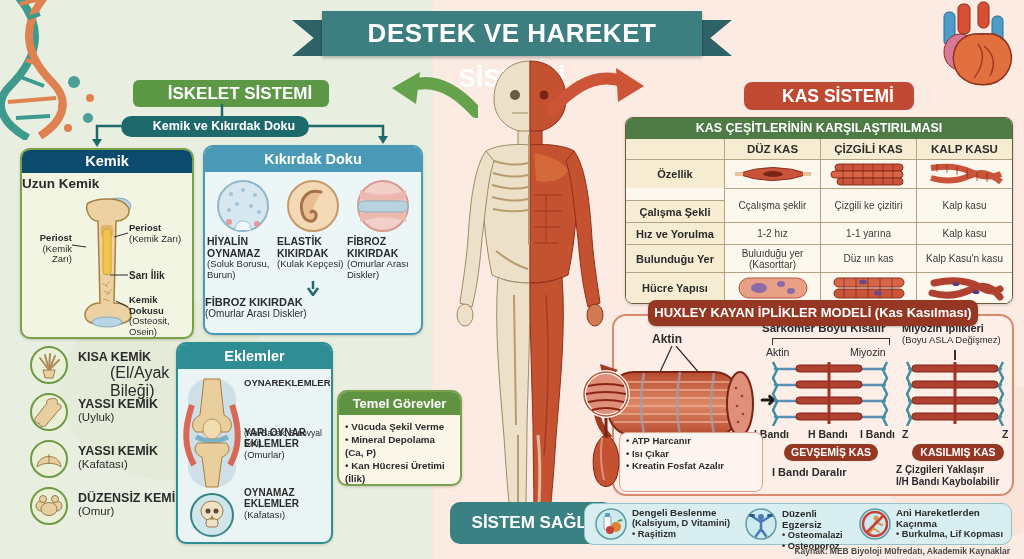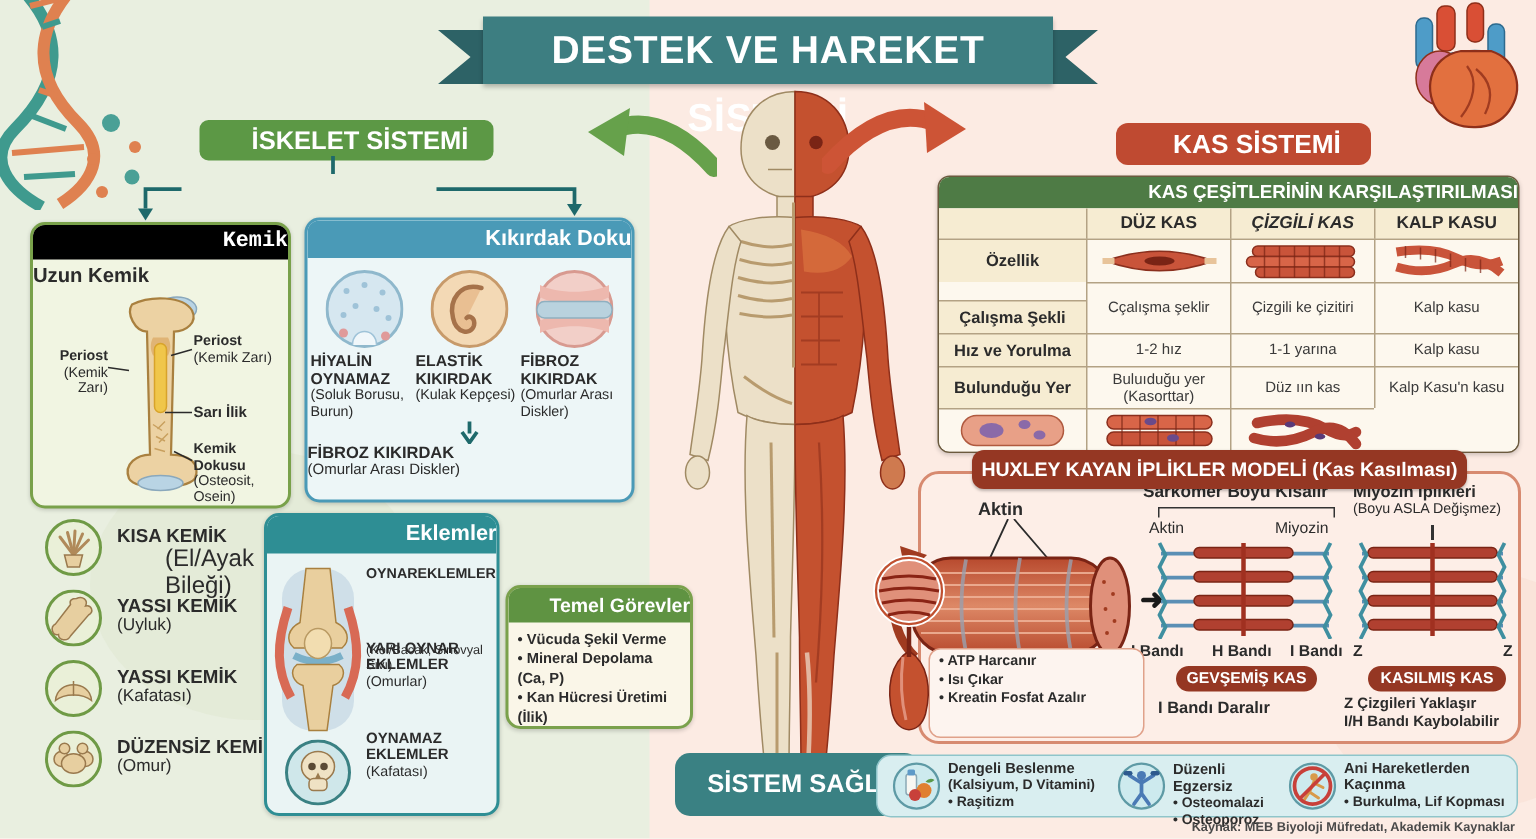--- a/index.html
+++ b/index.html
@@ -10,21 +10,21 @@
   .bgR{left:433px;top:0;width:591px;height:559px;background:#fcebe3;}
   .blob{border-radius:50%;opacity:.5;}
   
   .ribbon-tail{top:20px;width:62px;height:36px;background:#2d6266;}
   .ribbon-main{left:322px;top:11px;width:380px;height:45px;background:#3d7e81;
     color:#fff;font-weight:bold;font-size:26px;line-height:45px;text-align:center;
     letter-spacing:.5px;box-shadow:0 2px 3px rgba(0,0,0,.25);}
   
   .ghdr{color:#fff;font-weight:bold;text-align:center;padding-left:18px;}
   .box{border-radius:10px;overflow:hidden;box-shadow:0 1px 3px rgba(0,0,0,.18);}
-  .box .bhdr{color:#fff;font-weight:bold;text-align:right;font-size:14.5px;}
+  .box .bhdr{color:#fff;font-weight:bold;text-align:center;font-size:14.5px;}
   .dark{color:#2b2b2b;}
   .b{font-weight:bold;}
   .ctr{text-align:left;}
   .bullet::before{content:"• ";}
   
   .tbl{display:grid;grid-template-columns:98px 96px 96px 96px;background:#fdf8ee;}
   .tbl>div{border-top:1px solid #b3a284;border-left:1px solid #b3a284;
     display:flex;align-items:center;justify-content:center;text-align:center;padding:1px 2px;box-sizing:border-box;}
   .tbl>div:nth-child(4n+1){border-left:none;}
   .tl{background:#f6ecd2;font-weight:bold;font-size:11px;color:#2b2b2b;}
@@ -75,23 +75,24 @@
   <div class="abs ribbon-tail" style="left:292px;clip-path:polygon(0 0,100% 0,100% 100%,0 100%,35% 50%);"></div>
   <div class="abs ribbon-tail" style="left:670px;clip-path:polygon(0 0,100% 0,65% 50%,100% 100%,0 100%);"></div>
   <div class="abs ribbon-main">DESTEK VE HAREKET SİSTEMİ</div>
 
   <div class="abs ghdr" style="left:133px;top:80px;width:178px;height:27px;background:#5c9845;border-radius:6px;font-size:17px;line-height:27px;">İSKELET SİSTEMİ</div>
   <svg class="abs" style="left:85px;top:103px;" width="320" height="46" viewBox="0 0 320 46">
     <path d="M137,1 V13 M36,23 H12 V36 M206,23 H298 V33" stroke="#1e696b" stroke-width="2.5" fill="none"></path>
     <path d="M7,36 h10 l-5,8 z" fill="#1e696b"></path>
       <path d="M293,33 h10 l-5,8 z" fill="#1e696b"></path>
   </svg>
+  <div class="abs ghdr" style="left:121px;top:116px;width:170px;height:21px;background:#1e696b;border-radius:11px;font-size:12.5px;line-height:21px;">Kemik ve Kıkırdak Doku</div>
 
   <div class="abs box" style="left:20px;top:148px;width:170px;height:187px;background:#f1f5e2;border:2px solid #79a14a;">
-    <div class="bhdr" style="background:#000000;height:23px;line-height:23px;font-family:Liberation Mono, monospace;">Kemik</div>
+    <div class="bhdr" style="background:#0c4a6e;height:23px;line-height:23px;">Kemik</div>
     <div style="position:relative;height:160px;">
       <div class="abs b dark ctr" style="left:0;top:3px;width:100%;font-size:13.5px;">Uzun Kemik</div>
       <svg class="abs" style="left:52px;top:22px;" width="66" height="134" viewBox="0 0 66 134">
         <ellipse cx="44" cy="11" rx="13" ry="8" fill="#b9d4e4" stroke="#8aa8bc"></ellipse>
         <path d="M14,8 C26,2 48,2 54,12 C58,20 50,26 42,26 L40,108 C52,108 60,114 56,124 C50,132 16,132 12,124 C8,114 18,108 26,108 L24,26 C16,26 10,14 14,8 Z" fill="#ecd2a3" stroke="#a9803f" stroke-width="1.5"></path>
         <ellipse cx="33" cy="127" rx="15" ry="5" fill="#b9d4e4" stroke="#8aa8bc"></ellipse>
         <path d="M28,30 C26,34 26,38 28,42 L38,42 C40,38 40,34 38,30 Z" fill="#e0b475"></path>
         <rect x="29" y="34" width="8" height="46" rx="4" fill="#f0c64a" stroke="#d8a32a"></rect>
         <g stroke="#c9a05f" stroke-width="1">
           <path d="M28,88 l6,4 M36,86 l-5,5 M30,96 l6,3 M38,94 l-6,6 M29,104 l7,2"></path>
@@ -316,21 +317,21 @@
     <path d="M96,28 L68,10 L70,44 Z" fill="#cd5436"></path>
   </svg>
 
   <div class="abs ghdr" style="left:744px;top:82px;width:152px;height:28px;background:#bf4a31;border-radius:8px;font-size:17.5px;line-height:28px;">KAS SİSTEMİ</div>
 
   <div class="abs box" style="left:625px;top:117px;width:386px;background:#fdf8ee;border:1.5px solid #6b5a3e;border-radius:8px;">
     <div class="bhdr" style="background:#4e7b45;height:21px;line-height:21px;font-size:12.5px;">KAS ÇEŞİTLERİNİN KARŞILAŞTIRILMASI</div>
     <div class="tbl">
       <div class="th" style="height:20px;border-top:none;"></div>
       <div class="th" style="border-top:none;">DÜZ KAS</div>
-      <div class="th" style="border-top:none;font-style:italic;">ÇİZGİLİ KAS</div>
+      <div class="th" style="border-top:none;">ÇİZGİLİ KAS</div>
       <div class="th" style="border-top:none;">KALP KASU</div>
 
       <div class="tl" style="height:29px;">Özellik</div>
       <div class="tc">
         <svg width="80" height="22" viewBox="0 0 80 22">
             <path d="M4,11 Q40,-2 76,11 Q40,24 4,11 Z" fill="#c9543a" stroke="#8a2f1d"></path>
             <ellipse cx="40" cy="11" rx="10" ry="3" fill="#7a2415"></ellipse>
             <line x1="2" y1="11" x2="10" y2="11" stroke="#e8c49a" stroke-width="4"></line>
             <line x1="70" y1="11" x2="78" y2="11" stroke="#e8c49a" stroke-width="4"></line>
           </svg>
@@ -372,20 +373,21 @@
       <div class="tl" style="height:22px;">Hız ve Yorulma</div>
       <div class="tc">1-2 hız</div>
       <div class="tc">1-1 yarına</div>
       <div class="tc">Kalp kasu</div>
 
       <div class="tl" style="height:28px;">Bulunduğu Yer</div>
       <div class="tc">Buluıduğu yer (Kasorttar)</div>
       <div class="tc">Düz ıın kas</div>
       <div class="tc">Kalp Kasu'n kasu</div>
 
+      <div class="tl" style="height:31px;">Hücre Yapısı</div>
       <div class="tc">
         <svg width="76" height="26" viewBox="0 0 76 26">
             <rect x="4" y="3" width="68" height="20" rx="10" fill="#e8a087" stroke="#b05a3f"></rect>
             <ellipse cx="24" cy="13" rx="8" ry="5" fill="#8a6aa8"></ellipse>
             <ellipse cx="46" cy="9" rx="4" ry="3" fill="#8a6aa8"></ellipse>
             <ellipse cx="56" cy="16" rx="4" ry="3" fill="#8a6aa8"></ellipse>
           </svg>
       </div>
       <div class="tc">
         <svg width="78" height="26" viewBox="0 0 78 26">

